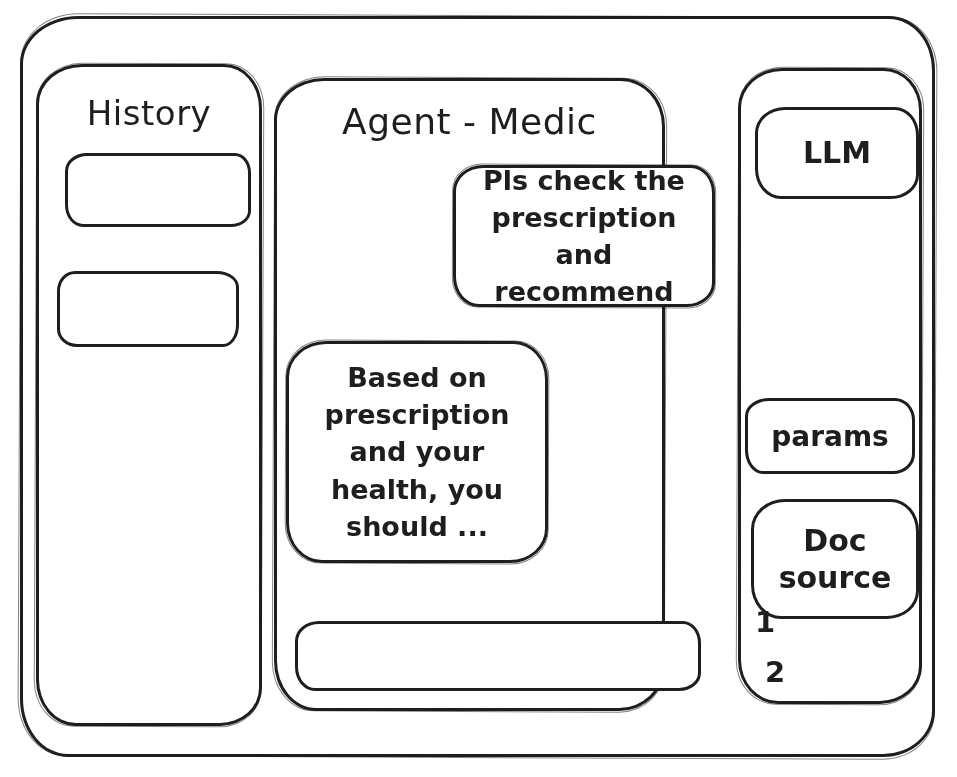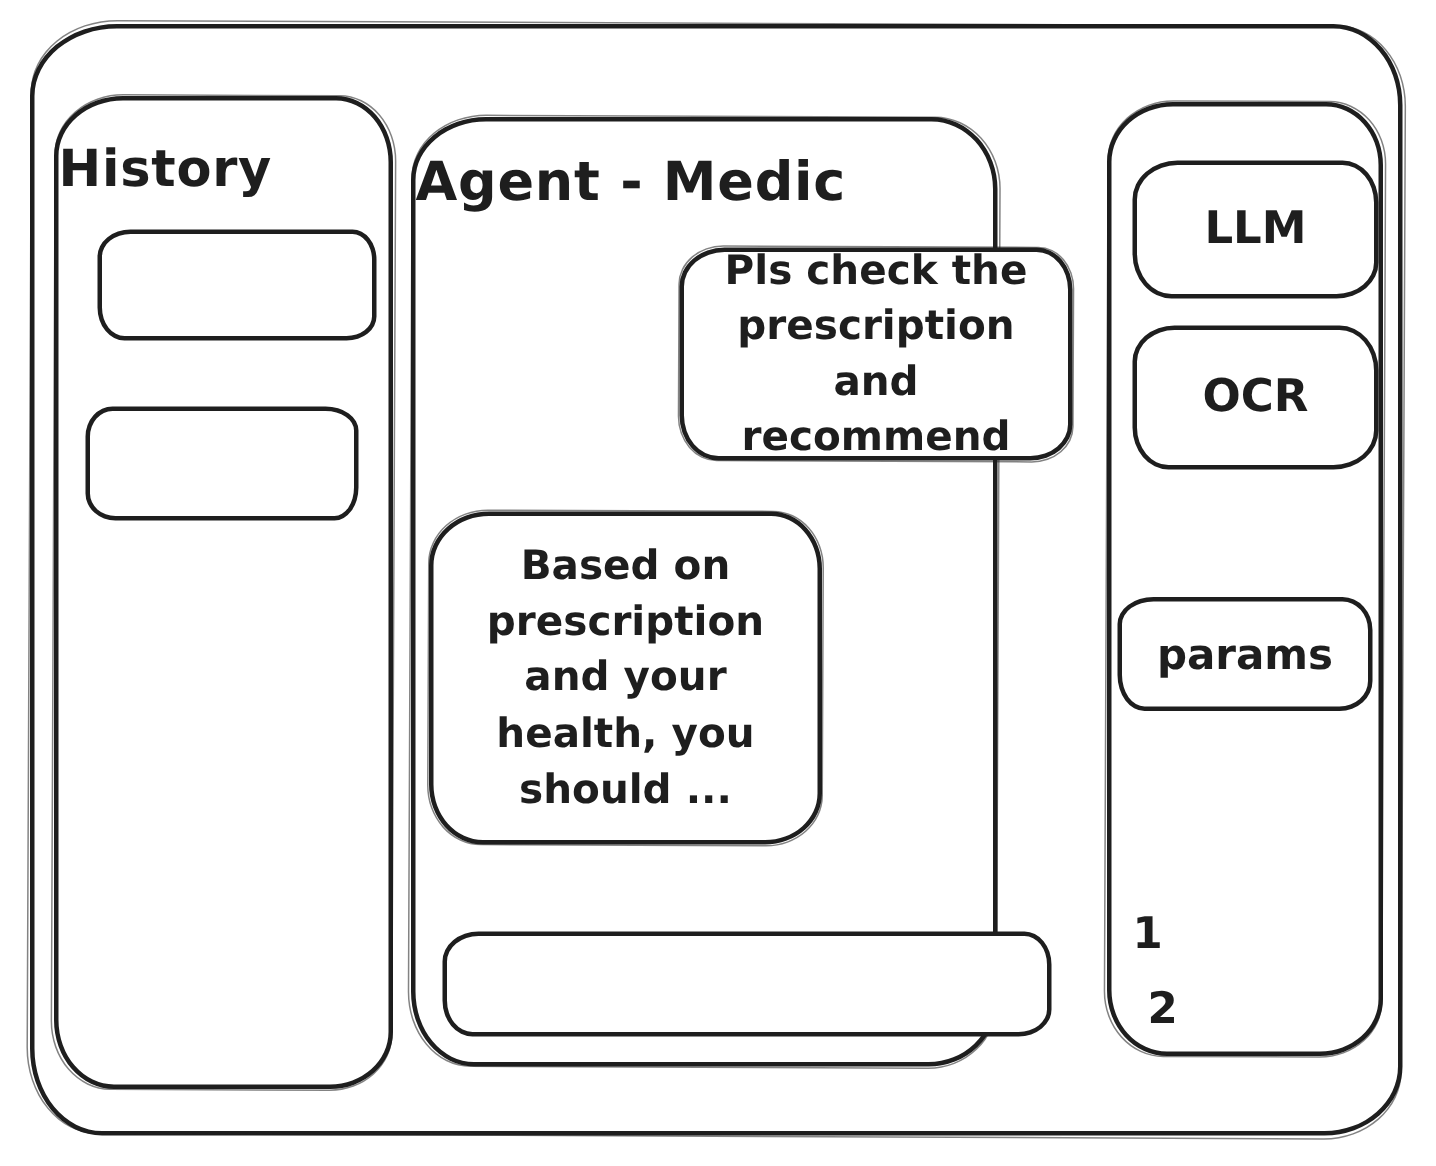--- a/index.html
+++ b/index.html
@@ -29,22 +29,22 @@
     border: 1.6px solid rgba(30,30,30,0.55);
     border-radius: inherit;
     transform: rotate(0.25deg);
     pointer-events: none;
   }
   .flat::before { display: none; }
 
   .title {
     position: absolute;
     width: 100%;
-    text-align: left;
-    font-weight: bold;
+    text-align: center;
+    font-weight: normal;
     letter-spacing: 0.5px;
     white-space: nowrap;
   }
   .bubble {
     display: flex;
     align-items: center;
     justify-content: center;
     text-align: center;
     font-weight: bold;
     font-size: 27px;
@@ -120,27 +120,27 @@
 </div>
 
 <div class="sketch" style="left:738px; top:68px; width:184px; height:636px;
             border-radius:44px 38px 42px 40px / 40px 42px 38px 44px;">
 
   <div class="sketch flat toolbtn" style="left:14px; top:36px; width:164px; height:92px;
               border-radius:30px 24px 28px 26px / 26px 28px 24px 30px;">
     <span>LLM</span>
   </div>
 
-  <div class="sketch flat toolbtn" style="left:14px; top:146px; width:164px; height:96px;
-              border-radius:28px 26px 30px 24px / 24px 30px 26px 28px;">
-    <span>OCR</span>
-  </div>
 
   <div class="sketch flat toolbtn" style="left:4px; top:314px; width:170px; height:76px; font-size:28px;
               border-radius:24px 20px 22px 18px / 18px 22px 20px 24px;margin-top:13px;">
     <span>params</span>
   </div>
 
+  <div class="sketch flat toolbtn" style="left:10px; top:428px; width:168px; height:120px;
+              border-radius:34px 28px 32px 30px / 30px 32px 28px 34px;">
+    <span>Doc source</span>
+  </div>
 
   <div class="docnum" style="left:14px; top:534px;">1</div>
 
   <div class="docnum" style="left:24px; top:584px;">2</div>
 </div>
 
 </body></html>

